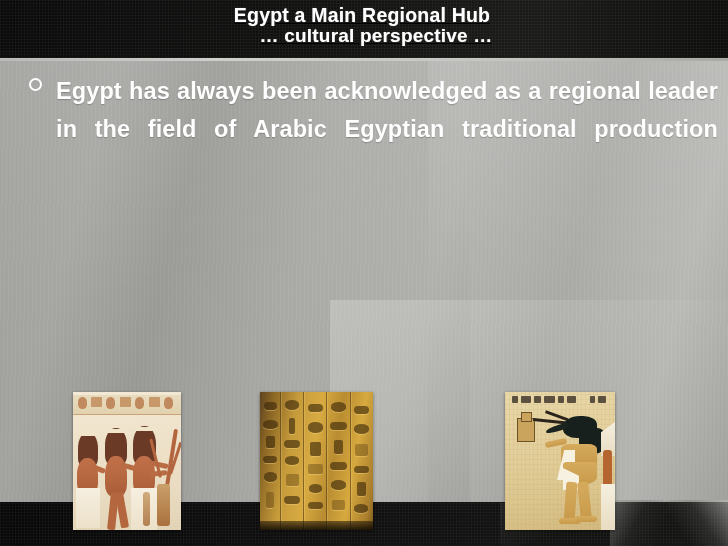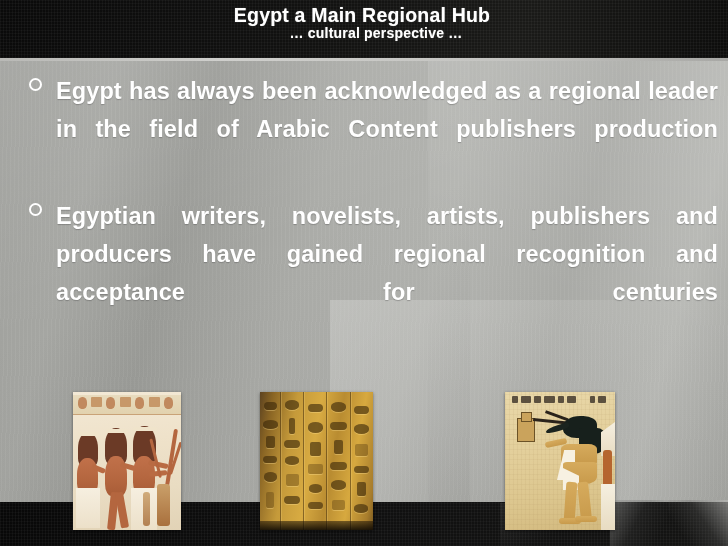--- a/index.html
+++ b/index.html
@@ -40,29 +40,30 @@
     z-index: 6;
   }
 
   .title-block {
     position: absolute;
     left: 0; top: 5px;
     width: 724px;
     text-align: center;
     z-index: 7;
     line-height: 1.08;
+    text-decoration: underline;
   }
   .title-line1, .title-line2 {
     color: #ffffff;
     font-weight: bold;
     letter-spacing: 0.2px;
     text-shadow: 0 0 1px rgba(255,255,255,0.45);
   }
   .title-line1 { font-size: 19.5px; }
-  .title-line2 { font-size: 14px; padding-left: 28px; }
+  .title-line2 { font-size: 19px; padding-left: 28px; }
 
   
   .body-bg {
     position: absolute;
     left: 0; top: 61px;
     width: 728px;
     height: 444px;
     background:
       repeating-linear-gradient(91deg, rgba(255,255,255,0.030) 0px, rgba(255,255,255,0.030) 1px, rgba(0,0,0,0.012) 1px, rgba(0,0,0,0.012) 4px),
       linear-gradient(105deg, #9fa09c 0%, #a7a8a4 14%, #9c9d99 26%, #adaeaa 42%, #b4b5b1 58%, #a9aaa6 74%, #b6b7b3 88%, #a3a4a0 100%);
@@ -327,27 +328,23 @@
   <div class="title-block">
     <div class="title-line1">Egypt a Main Regional Hub</div>
     <div class="title-line2">… cultural perspective …</div>
   </div>
 
   <div class="content">
 
 
     <div class="bullet">
       <span class="bullet-marker"></span>
-      <div class="bullet-text">Egypt has always been acknowledged as a regional leader in the field of Arabic Content publishers production</div>
+      <div class="bullet-text">Egypt has always been acknowledged as a regional leader in the field of Arabic Egyptian traditional production</div>
     </div>
 
-    <div class="bullet">
-      <span class="bullet-marker"></span>
-      <div class="bullet-text">Egyptian writers, novelists, artists, publishers and producers have gained regional recognition and acceptance for centuries</div>
-    </div>
 
   </div>
 
   <div class="footer-band"></div>
   <div class="footer-swoosh-3"></div>
   <div class="footer-swoosh-1"></div>
   <div class="footer-swoosh-2"></div>
 
   <div class="pic" id="pic-tomb-painting">
     <div class="p1-topband"></div>

